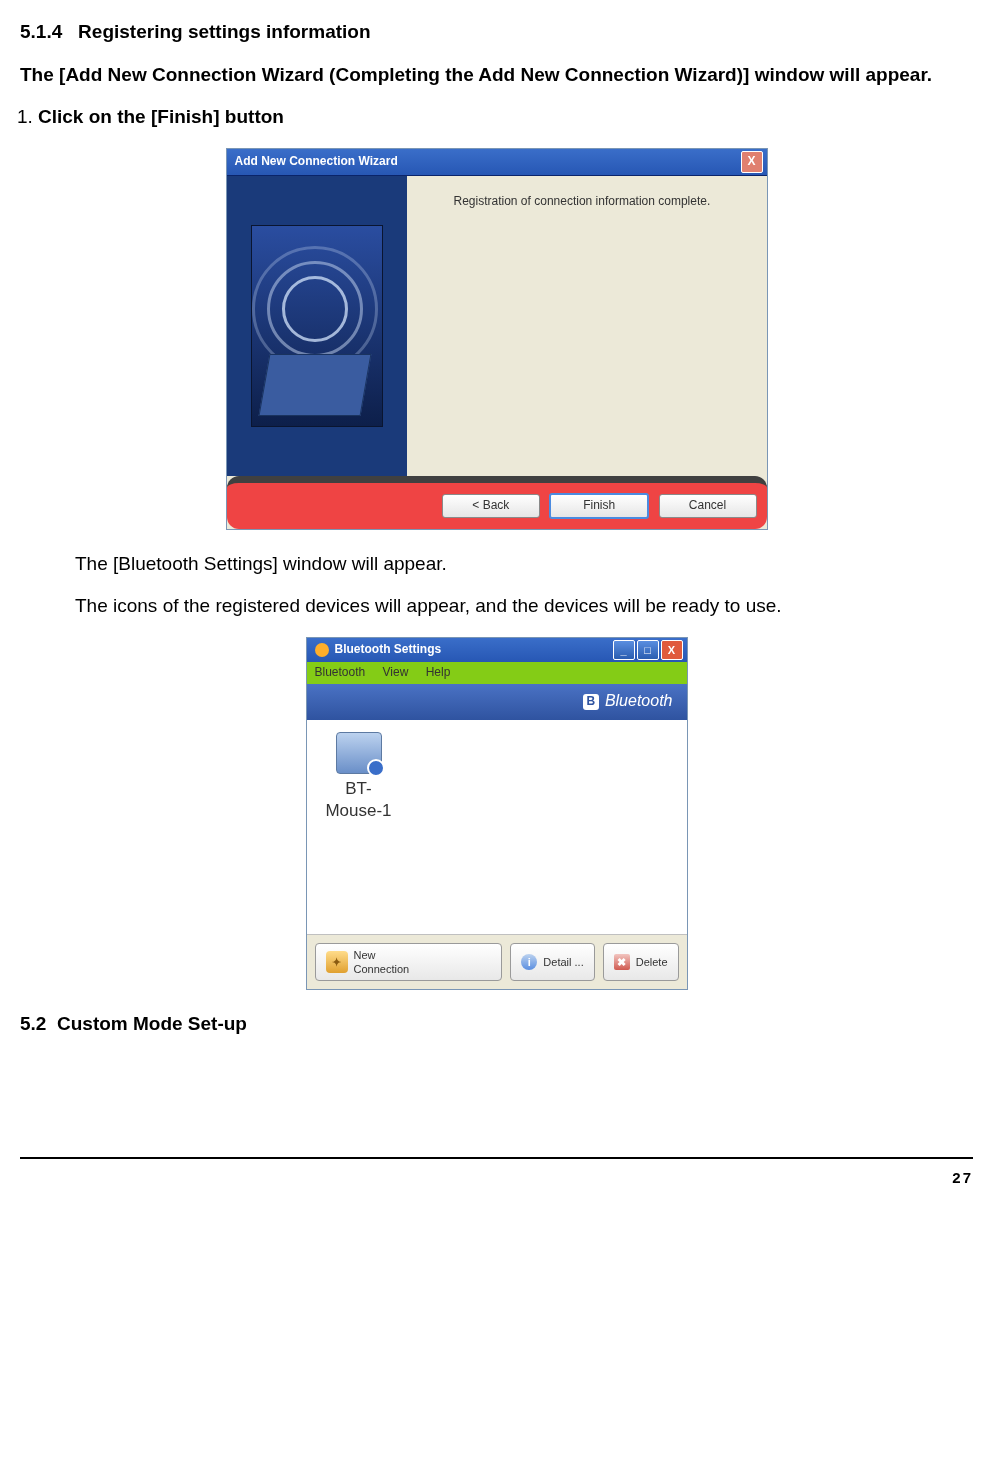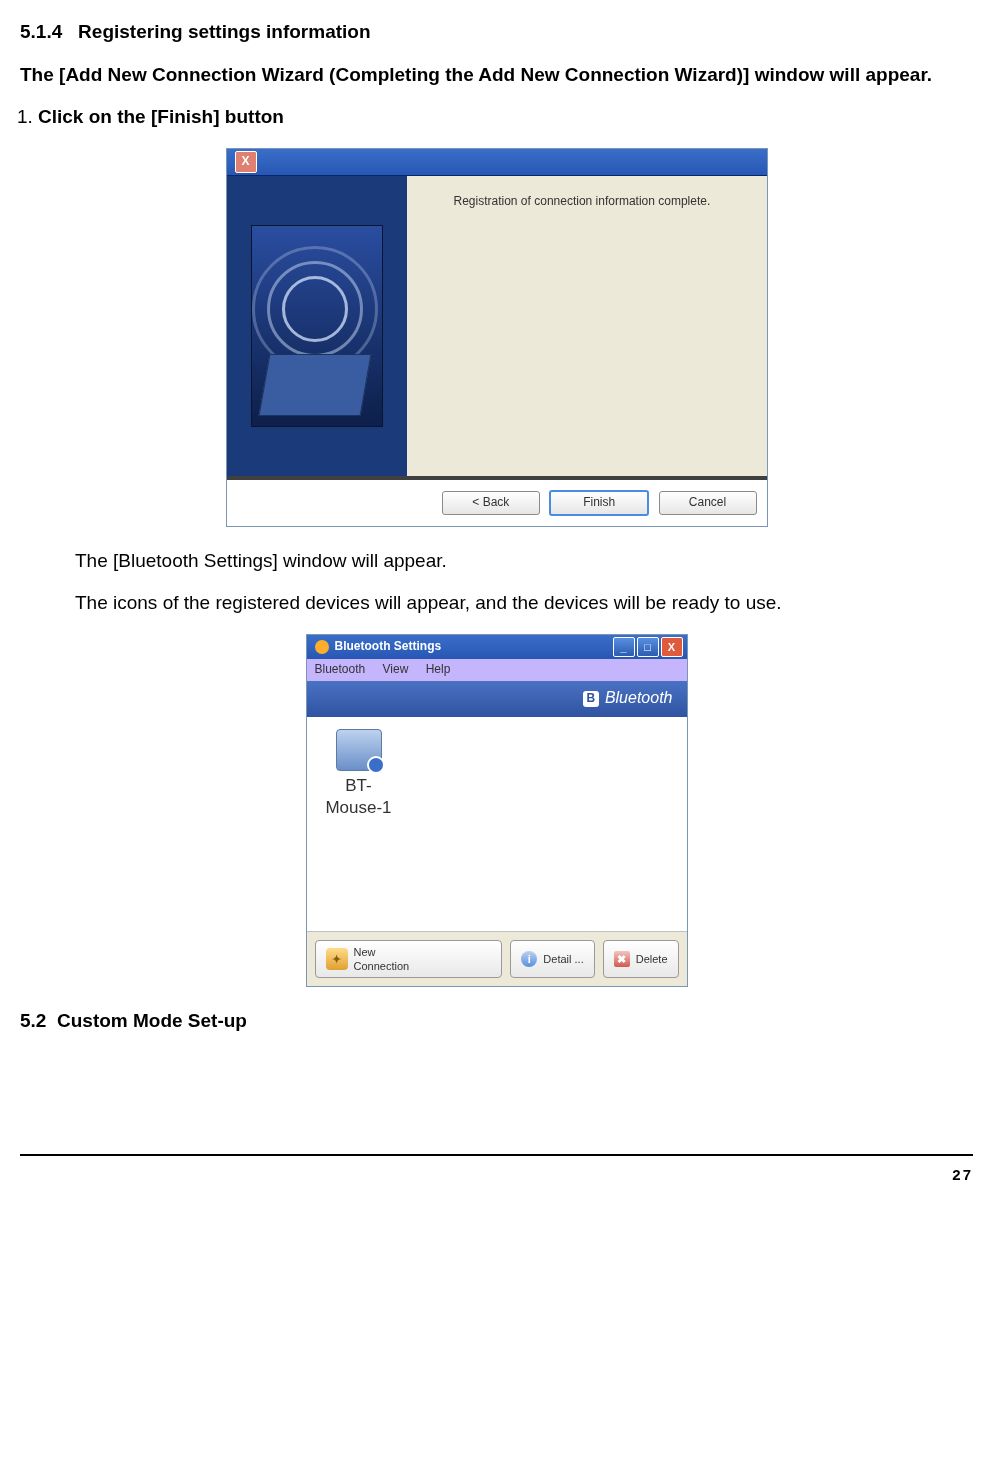--- a/index.html
+++ b/index.html
@@ -91,24 +91,25 @@
   .wiz-side .r2 { width: 90px; height: 90px; left: 15px; top: 35px; opacity: 0.5;}
   .wiz-side .r3 { width: 120px; height: 120px; left: 0; top: 20px; opacity: 0.3;}
   .wiz-side .laptop {
     position: absolute; bottom: 10px; left: 12px;
     width: 100px; height: 60px;
     background: #3a5ca0; border: 1px solid #1a335f;
     transform: skewX(-10deg);
   }
   .wiz-main { flex:1; padding: 18px; color:#333; }
   .wiz-footer {
-    border-top: 4px solid #404040;
+    border-top: 7px solid #404040;
     padding: 10px;
     text-align: right;
-    background:#ffffff;
+    background:#ef4444;
+    border-radius:12px;
   }
   .wiz-btn {
     display: inline-block;
     min-width: 72px;
     padding: 3px 12px;
     background: linear-gradient(#fff,#e6e6e6);
     border: 1px solid #8a8a8a;
     border-radius: 3px;
     margin-left: 6px;
     text-align: center;
@@ -136,21 +137,21 @@
     color:#fff; font-weight:bold;
   }
   .bt-titlebar .ico { width:14px;height:14px;background:#ffae2b;border-radius:50%;margin-right:6px; }
   .bt-titlebar .title-text{ flex:1; }
   .bt-titlebar .wbtn {
     width:20px;height:18px;background:linear-gradient(#5a8ee0,#2a5db0);
     border:1px solid #fff;border-radius:2px;margin-left:2px;
     display:flex;align-items:center;justify-content:center;color:#fff;font-size:11px;
   }
   .bt-titlebar .wbtn.close{ background:#e05a3c; }
-  .bt-menu { background:#c4b5fd; padding:3px 8px; color:#333; }
+  .bt-menu { background:#84cc16; padding:3px 8px; color:#333; }
   .bt-menu span { margin-right: 14px; }
   .bt-brand {
     background: linear-gradient(#4a72c4,#2f53a0);
     color: #fff;
     height: 36px;
     display:flex; align-items:center; justify-content:flex-end;
     padding: 0 14px;
     font-size: 16px; font-style: italic;
   }
   .bt-brand .logo { width:16px;height:16px;background:#fff;border-radius:3px;margin-right:6px;
@@ -199,20 +200,21 @@
 
 <ol class="steps">
   <li>
     <span class="step-bold">Click on the [Finish] button</span>
   </li>
 </ol>
 
 <div class="fig">
   <div class="wizard">
     <div class="titlebar">
+      <span class="title-text">Add New Connection Wizard</span>
       <span class="tb-btn">X</span>
     </div>
     <div class="wiz-body">
       <div class="wiz-side">
         <div class="wireless-graphic">
           <div class="ring r3"></div>
             <div class="ring r2"></div>
             <div class="ring r1"></div>
           <div class="laptop"></div>
         </div>

